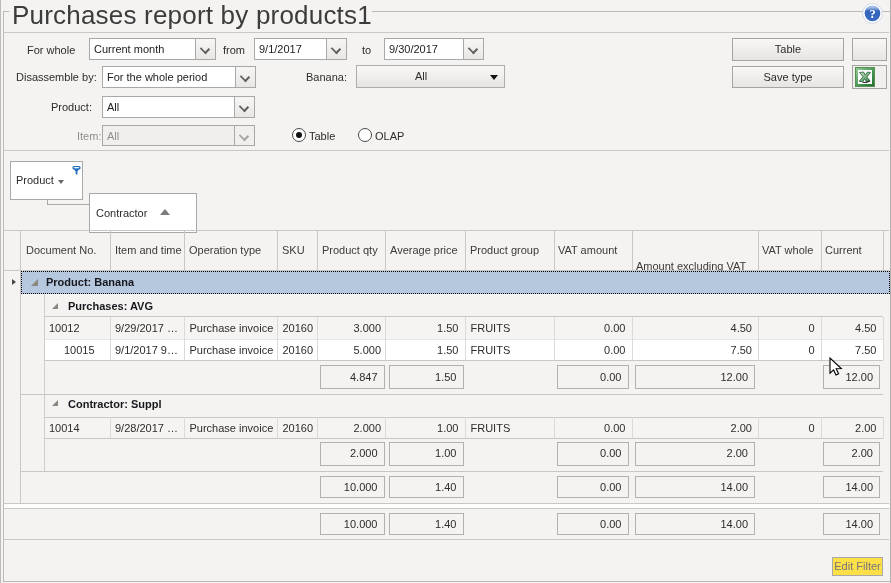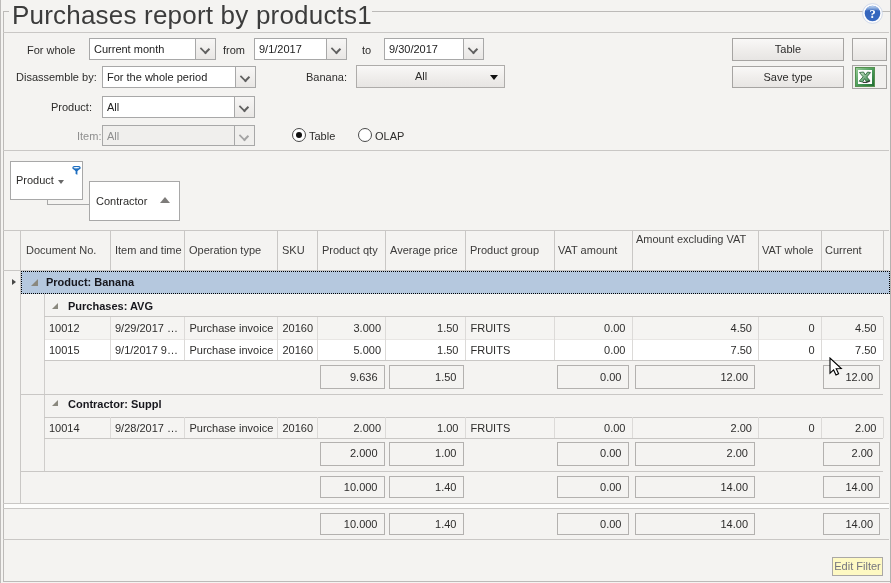--- a/index.html
+++ b/index.html
@@ -122,21 +122,21 @@
 <div class="a" style="left:10px;top:161px;width:73px;height:39px;background:#fff;border:1px solid #a8a8a8;box-sizing:border-box">
 <span style="position:absolute;left:5px;top:12px;font-size:11px;color:#2d2c2b">Product</span>
 <b style="position:absolute;left:47px;top:18px;width:0;height:0;border-left:3.8px solid transparent;border-right:3.8px solid transparent;border-top:4.6px solid #686868"></b>
 <svg style="position:absolute;left:61px;top:4px" width="9" height="9" viewBox="0 0 9 9">
       <ellipse cx="4.5" cy="1.7" rx="3.6" ry="1.4" fill="none" stroke="#1f6fc0" stroke-width="1.2"></ellipse>
       <path d="M1.2 2.8 L3.6 5.3 L3.6 8.0 L5.4 8.8 L5.4 5.3 L7.8 2.8 Z" fill="#1f6fc0"></path>
     </svg>
 </div>
 <div class="ln" style="left:47px;top:200px;width:1px;height:5px;background:#a8a8a8"></div>
 <div class="ln" style="left:47px;top:204px;width:42px;height:1px;background:#a8a8a8"></div>
-<div class="a" style="left:89px;top:181px;width:91px;height:40px;background:#fff;border:1px solid #a8a8a8;box-sizing:border-box">
+<div class="a" style="left:89px;top:193px;width:108px;height:40px;background:#fff;border:1px solid #a8a8a8;box-sizing:border-box">
 <span style="position:absolute;left:6px;top:13px;font-size:11px;color:#2d2c2b">Contractor</span>
 <b style="position:absolute;left:70px;top:15px;width:0;height:0;border-left:5.5px solid transparent;border-right:5.5px solid transparent;border-bottom:6px solid #7e7c7a"></b>
 </div>
 
 <div class="ln" style="left:3px;top:230px;width:886px;height:1px"></div>
 <div class="ln" style="left:3px;top:270px;width:886px;height:1px"></div>
 <div class="ln" style="left:20px;top:230px;width:1px;height:272.5px"></div>
 <div class="ln" style="left:110px;top:231px;width:1px;height:39px"></div>
 <div class="ln" style="left:183.5px;top:231px;width:1px;height:39px"></div>
 <div class="ln" style="left:276.5px;top:231px;width:1px;height:39px"></div>
@@ -149,21 +149,21 @@
 <div class="ln" style="left:820.5px;top:231px;width:1px;height:39px"></div>
 <div class="ln" style="left:882.5px;top:231px;width:1px;height:39px"></div>
 <div class="s11" style="left:26px;top:244px;color:#3b3a39">Document No.</div>
 <div class="s11" style="left:115px;top:244px;color:#3b3a39">Item and time</div>
 <div class="s11" style="left:189px;top:244px;color:#3b3a39">Operation type</div>
 <div class="s11" style="left:282px;top:244px;color:#3b3a39">SKU</div>
 <div class="s11" style="left:322px;top:244px;color:#3b3a39">Product qty</div>
 <div class="s11" style="left:390px;top:244px;color:#3b3a39">Average price</div>
 <div class="s11" style="left:470px;top:244px;color:#3b3a39">Product group</div>
 <div class="s11" style="left:558px;top:244px;color:#3b3a39">VAT amount</div>
-<div class="s11" style="left:636px;top:233px;color:#3b3a39">Amount excluding VAT</div>
+<div class="s11" style="left:636px;top:260px;color:#3b3a39">Amount excluding VAT</div>
 <div class="s11" style="left:762px;top:244px;color:#3b3a39">VAT whole</div>
 <div class="s11" style="left:825px;top:244px;color:#3b3a39">Current</div>
 
 <div class="a" style="left:21px;top:271px;width:869px;height:23px;background:#b5c8de;border:1px dotted #000;box-sizing:border-box"></div>
 <b class="tri-exp" style="left:31px;top:279px"></b>
 <div class="s11 bold" style="left:46px;top:276px">Product: Banana</div>
 <div class="a" style="left:11.5px;top:278.5px;width:0;height:0;border-top:3.8px solid transparent;border-bottom:3.8px solid transparent;border-left:4.8px solid #484848"></div>
 
 <b class="tri-exp" style="left:52px;top:303px;border-left-width:6.5px;border-bottom-width:6.5px"></b>
 <div class="s11 bold" style="left:68px;top:300px">Purchases: AVG</div>
@@ -190,32 +190,32 @@
 <div class="s11" style="left:115px;top:322px;width:67px;overflow:hidden">9/29/2017 …</div>
 <div class="s11" style="left:189.5px;top:322px">Purchase invoice</div>
 <div class="s11" style="left:282.5px;top:322px">20160</div>
 <div class="rr" style="left:317px;top:322px;width:64px">3.000</div>
 <div class="rr" style="left:385px;top:322px;width:73.5px">1.50</div>
 <div class="s11" style="left:470.5px;top:322px">FRUITS</div>
 <div class="rr" style="left:553.5px;top:322px;width:72px">0.00</div>
 <div class="rr" style="left:631.5px;top:322px;width:120.5px">4.50</div>
 <div class="rr" style="left:757.5px;top:322px;width:57px">0</div>
 <div class="rr" style="left:820.5px;top:322px;width:56px">4.50</div>
-<div class="s11" style="left:49px;top:344px">10015</div>
+<div class="s11" style="left:64px;top:344px">10015</div>
 <div class="s11" style="left:115px;top:344px;width:67px;overflow:hidden">9/1/2017 9…</div>
 <div class="s11" style="left:189.5px;top:344px">Purchase invoice</div>
 <div class="s11" style="left:282.5px;top:344px">20160</div>
 <div class="rr" style="left:317px;top:344px;width:64px">5.000</div>
 <div class="rr" style="left:385px;top:344px;width:73.5px">1.50</div>
 <div class="s11" style="left:470.5px;top:344px">FRUITS</div>
 <div class="rr" style="left:553.5px;top:344px;width:72px">0.00</div>
 <div class="rr" style="left:631.5px;top:344px;width:120.5px">7.50</div>
 <div class="rr" style="left:757.5px;top:344px;width:57px">0</div>
 <div class="rr" style="left:820.5px;top:344px;width:56px">7.50</div>
-<div class="tbx" style="left:319.5px;top:364.5px;width:65px;height:24px;line-height:22px">9.636</div>
+<div class="tbx" style="left:319.5px;top:364.5px;width:65px;height:24px;line-height:22px">4.847</div>
 <div class="tbx" style="left:388.5px;top:364.5px;width:75px;height:24px;line-height:22px">1.50</div>
 <div class="tbx" style="left:556.5px;top:364.5px;width:72px;height:24px;line-height:22px">0.00</div>
 <div class="tbx" style="left:634.5px;top:364.5px;width:120.5px;height:24px;line-height:22px">12.00</div>
 <div class="tbx" style="left:823px;top:364.5px;width:57px;height:24px;line-height:22px">12.00</div>
 <div class="ln" style="left:21px;top:393.5px;width:862px;height:1px"></div>
 <b class="tri-exp" style="left:52px;top:400px;border-left-width:6.5px;border-bottom-width:6.5px"></b>
 <div class="s11 bold" style="left:68px;top:398px">Contractor: Suppl</div>
 <div class="a" style="left:45px;top:417px;width:838px;height:21px;background:#f5f4f2"></div>
 <div class="ln" style="left:44px;top:416.5px;width:839px;height:1px"></div>
 <div class="lnl" style="left:110px;top:417px;width:1px;height:21px"></div>
@@ -254,16 +254,16 @@
 <div class="tbx" style="left:823px;top:475.5px;width:57px;height:22px;line-height:20px">14.00</div>
 <div class="ln" style="left:3px;top:502.5px;width:886px;height:1px"></div>
 <div class="a" style="left:4px;top:503.5px;width:885px;height:4px;background:#fdfdfc"></div>
 <div class="ln" style="left:3px;top:507.5px;width:886px;height:1px"></div>
 <div class="tbx" style="left:319.5px;top:512.5px;width:65px;height:22px;line-height:20px">10.000</div>
 <div class="tbx" style="left:388.5px;top:512.5px;width:75px;height:22px;line-height:20px">1.40</div>
 <div class="tbx" style="left:556.5px;top:512.5px;width:72px;height:22px;line-height:20px">0.00</div>
 <div class="tbx" style="left:634.5px;top:512.5px;width:120.5px;height:22px;line-height:20px">14.00</div>
 <div class="tbx" style="left:823px;top:512.5px;width:57px;height:22px;line-height:20px">14.00</div>
 <div class="ln" style="left:3px;top:538.8px;width:886px;height:1px"></div>
-<div class="pb" style="left:832px;top:557px;width:51px;height:19px;line-height:17px;color:#74747e;background:#fef9c3;border-color:#aaa8a6">Edit Filter</div>
+<div class="pb" style="left:832px;top:557px;width:51px;height:19px;line-height:17px;color:#74747e;background:#fde047;border-color:#aaa8a6">Edit Filter</div>
 <svg class="a" style="left:828.5px;top:357px;z-index:50" width="14" height="20" viewBox="0 0 14 20">
 <path d="M1 1 L1 16.2 L4.6 12.9 L7 18 L9.6 16.8 L7.2 11.8 L12.3 11.6 Z" fill="#fff" stroke="#000" stroke-width="1.1"></path>
 </svg>
 
 </body></html>

